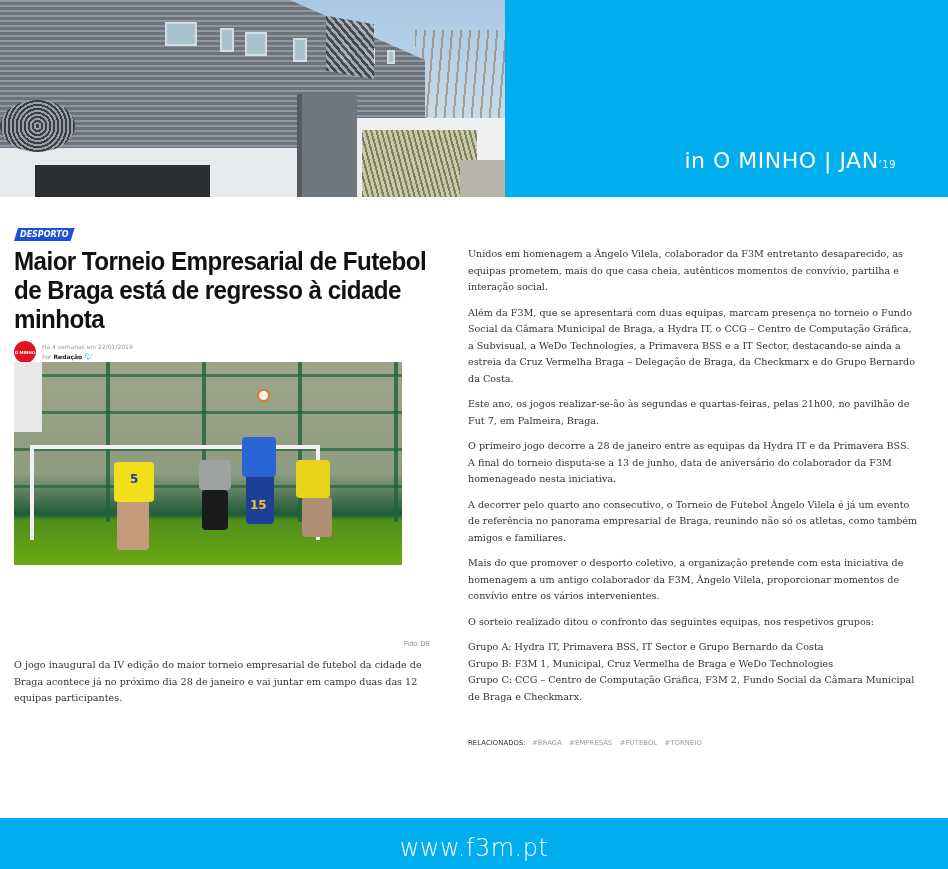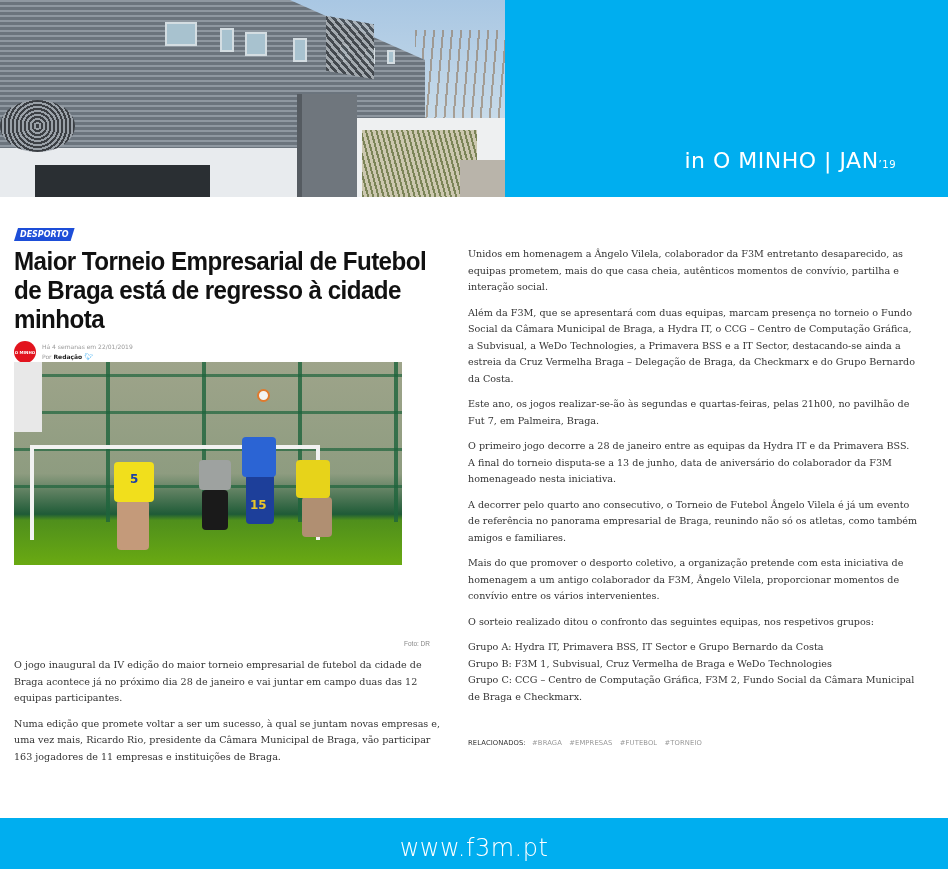--- a/index.html
+++ b/index.html
@@ -152,34 +152,33 @@
   <div class="player p2"></div>
   <span class="num" style="left:236px;top:100px;color:#e8c52a;margin-top:36px;">15</span>
   <div class="player p4s"></div>
   <div class="player p4"></div>
 </div>
 
 <div class="credit">Foto: DR</div>
 
 <div class="left-body body-text">
   <p>O jogo inaugural da IV edição do maior torneio empresarial de futebol da cidade de Braga acontece já no próximo dia 28 de janeiro e vai juntar em campo duas das 12 equipas participantes.</p>
-  <p>Numa edição que promete voltar a ser um sucesso, à qual se juntam novas empresas e, uma vez mais, Ricardo Rio, presidente da Câmara Municipal de Braga, vão participar 163 jogadores de 11 empresas e instituições de Braga.</p>
 </div>
 
 <div class="right-body body-text">
   <p>Unidos em homenagem a Ângelo Vilela, colaborador da F3M entretanto desaparecido, as equipas prometem, mais do que casa cheia, autênticos momentos de convívio, partilha e interação social.</p>
   <p>Além da F3M, que se apresentará com duas equipas, marcam presença no torneio o Fundo Social da Câmara Municipal de Braga, a Hydra IT, o CCG – Centro de Computação Gráfica, a Subvisual, a WeDo Technologies, a Primavera BSS e a IT Sector, destacando-se ainda a estreia da Cruz Vermelha Braga – Delegação de Braga, da Checkmarx e do Grupo Bernardo da Costa.</p>
   <p>Este ano, os jogos realizar-se-ão às segundas e quartas-feiras, pelas 21h00, no pavilhão de Fut 7, em Palmeira, Braga.</p>
   <p>O primeiro jogo decorre a 28 de janeiro entre as equipas da Hydra IT e da Primavera BSS. A final do torneio disputa-se a 13 de junho, data de aniversário do colaborador da F3M homenageado nesta iniciativa.</p>
   <p>A decorrer pelo quarto ano consecutivo, o Torneio de Futebol Ângelo Vilela é já um evento de referência no panorama empresarial de Braga, reunindo não só os atletas, como também amigos e familiares.</p>
   <p>Mais do que promover o desporto coletivo, a organização pretende com esta iniciativa de homenagem a um antigo colaborador da F3M, Ângelo Vilela, proporcionar momentos de convívio entre os vários intervenientes.</p>
   <p>O sorteio realizado ditou o confronto das seguintes equipas, nos respetivos grupos:</p>
   <div class="groups">
     <p>Grupo A: Hydra IT, Primavera BSS, IT Sector e Grupo Bernardo da Costa</p>
-    <p>Grupo B: F3M 1, Subvisual, Cruz Vermelha de Braga e WeDo Technologies</p>
+    <p>Grupo B: F3M 1, Municipal, Cruz Vermelha de Braga e WeDo Technologies</p>
     <p>Grupo C: CCG – Centro de Computação Gráfica, F3M 2, Fundo Social da Câmara Municipal de Braga e Checkmarx.</p>
   </div>
 </div>
 
 <div class="related">
   <span class="label">RELACIONADOS:</span>
   <span class="hashtag">#BRAGA</span>
   <span class="hashtag">#EMPRESAS</span>
   <span class="hashtag">#FUTEBOL</span>
   <span class="hashtag">#TORNEIO</span>

